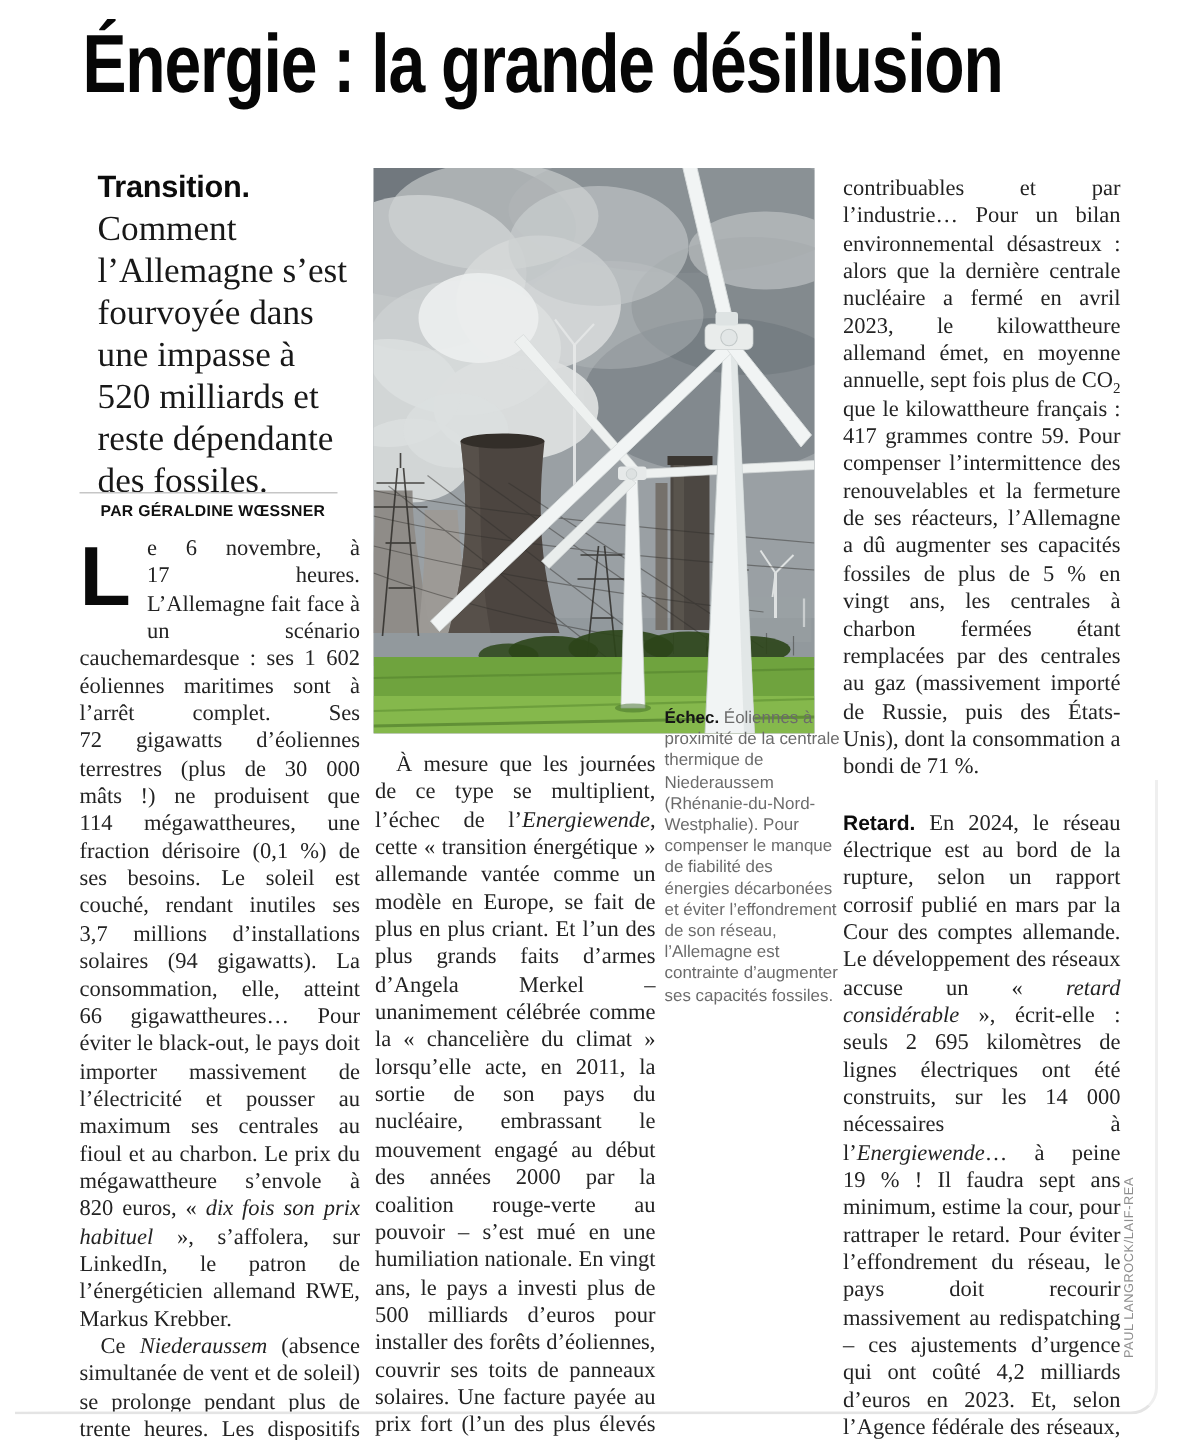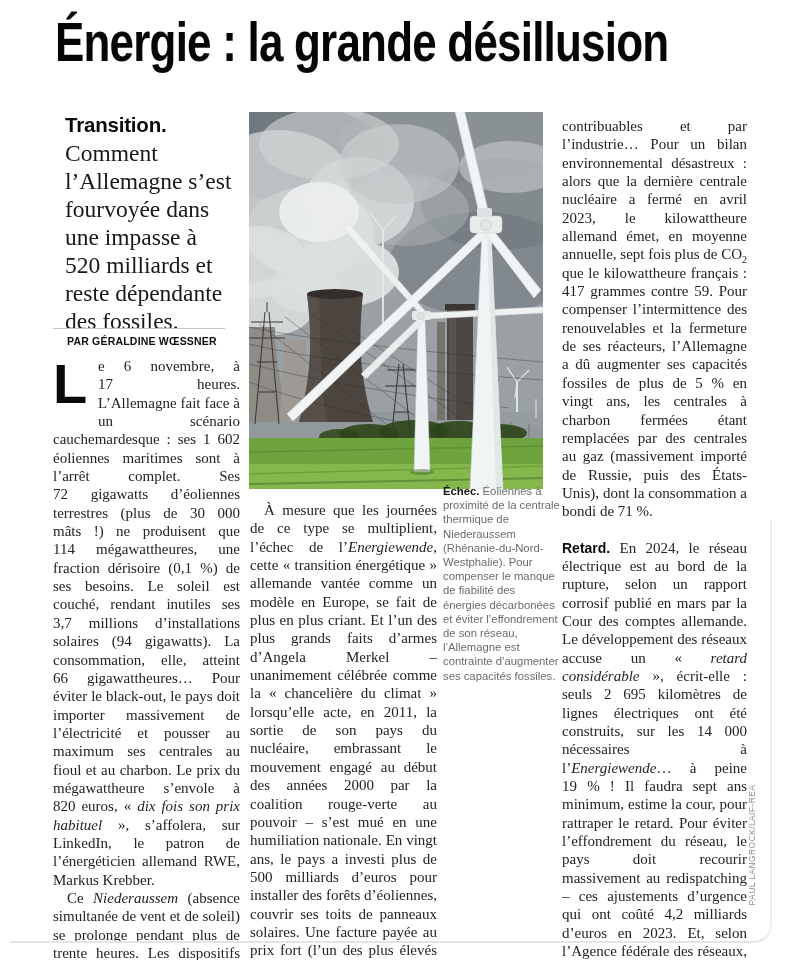--- a/index.html
+++ b/index.html
@@ -33,21 +33,21 @@
   #col3{left:562px;top:117px;width:185px;}
   .dropcap{float:left;font-family:"Liberation Sans",sans-serif;font-weight:bold;
         font-size:56px;line-height:46px;width:38px;height:52px;color:#0a0a0a;
         margin:4px 7px 0 0;}
   .lead-in{font-family:"Liberation Sans",sans-serif;font-weight:bold;font-size:14px;
         color:#0c0c0c;margin-top:28px;}
   sub{font-size:10px;line-height:0;}
   .photo{position:absolute;left:249px;top:112px;width:294px;height:377px;
         overflow:hidden;background:var(--sky_grey);margin:0;}
   .photo svg{display:block;}
-  .caption{position:absolute;left:443px;top:484px;width:118px;
+  .caption{position:absolute;left:443px;top:472px;width:118px;
         font-family:"Liberation Sans",sans-serif;font-size:11.3px;line-height:14.2px;
         color:var(--caption_grey);}
   .caption .lead{font-weight:bold;color:#161616;}
   .credit{position:absolute;left:752px;top:845px;
         transform:translate(-50%,-50%) rotate(-90deg);
         font-family:"Liberation Sans",sans-serif;font-size:8.5px;letter-spacing:.4px;
         color:#8d8d8d;white-space:nowrap;}
   .page-edge{position:absolute;left:10px;top:520px;width:760px;height:421px;
         border-bottom:2px solid #e4e4e4;border-right:2px solid #efefef;
         border-bottom-right-radius:18px;pointer-events:none;}

